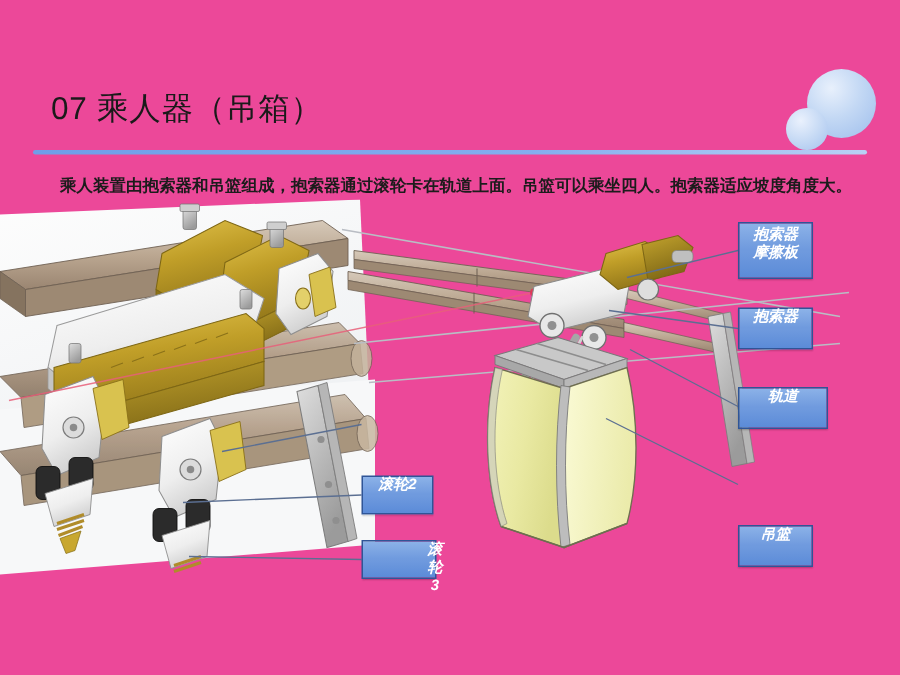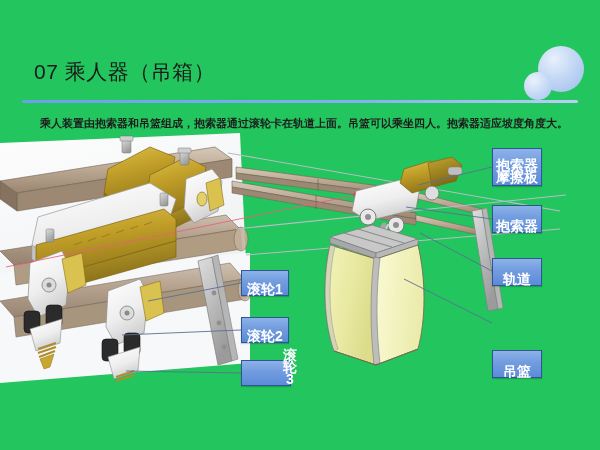--- a/index.html
+++ b/index.html
@@ -2,21 +2,21 @@
 <html><head>
 <meta charset="utf-8">
 <style>
   html,body{margin:0;padding:0;}
   body{
     width:600px;height:450px;
     background:#ffffff;
     font-family:"Liberation Sans","DejaVu Sans",sans-serif;
     overflow:hidden;position:relative;
   }
-  .slide{position:absolute;inset:0;background:#22c55e;}
+  .slide{position:absolute;inset:0;background:#ec4899;}
 
   
   .deco-circles{position:absolute;right:8px;top:40px;width:80px;height:68px;}
   .circle-lg{
     position:absolute;right:8px;top:6px;width:46px;height:46px;border-radius:50%;
     background:radial-gradient(circle at 35% 28%, #e8f0fc 0%, #c3d8f4 45%, #9dbdec 100%);
   }
   .circle-sm{
     position:absolute;right:40px;top:32px;width:28px;height:28px;border-radius:50%;
     background:radial-gradient(circle at 35% 30%, #eaf1fd 0%, #c8dbf5 48%, #a4c2ee 100%);
@@ -37,30 +37,31 @@
 
   
   .stage{position:absolute;left:0;top:133px;width:600px;height:265px;}
   .stage svg{position:absolute;left:0;top:0;}
 
   
   .label{
     position:absolute;
     border:1px solid #2f5597;
     background:linear-gradient(180deg,#8cb2e8 0%,#6f9ade 48%,#6f9ade 52%,#5b8bd8 100%);
-    color:#ffffff;font-size:14px;font-weight:bold;line-height:12px;
-    display:flex;align-items:flex-end;justify-content:center;text-align:center;
+    color:#ffffff;font-size:10px;font-weight:bold;line-height:12px;
+    display:flex;align-items:flex-start;justify-content:center;text-align:center;
     box-shadow:0 1px 1px rgba(0,0,0,.18);
     box-sizing:border-box;
+    font-style:italic;
   }
   .label span{display:block;}
 
   .lbl-friction{left:492px;top:148px;width:50px;height:38px;padding:2px;}
   .lbl-grip    {left:492px;top:205px;width:50px;height:28px;}
-  .lbl-track   {left:492px;top:258px;width:50px;height:28px;}
+  .lbl-track   {left:492px;top:258px;width:60px;height:28px;}
   .lbl-cabin   {left:492px;top:310px;width:50px;height:28px;margin-top:40px;}
 
   .lbl-r1{left:241px;top:270px;width:48px;height:26px;}
   .lbl-r2{left:241px;top:317px;width:48px;height:26px;}
   .lbl-r3{left:241px;top:360px;width:48px;height:26px;padding-left:48px;}
 </style>
 </head>
 <body>
 
 <div class="slide">
@@ -309,23 +310,20 @@
   </div>
 
   <div class="label lbl-track">
     <span>轨道</span>
   </div>
 
   <div class="label lbl-cabin">
     <span>吊篮</span>
   </div>
 
-  <div class="label lbl-r1">
-    <span>滚轮1</span>
-  </div>
 
   <div class="label lbl-r2">
     <span>滚轮2</span>
   </div>
 
   <div class="label lbl-r3">
     <span>滚轮3</span>
   </div>
 
 </div>

